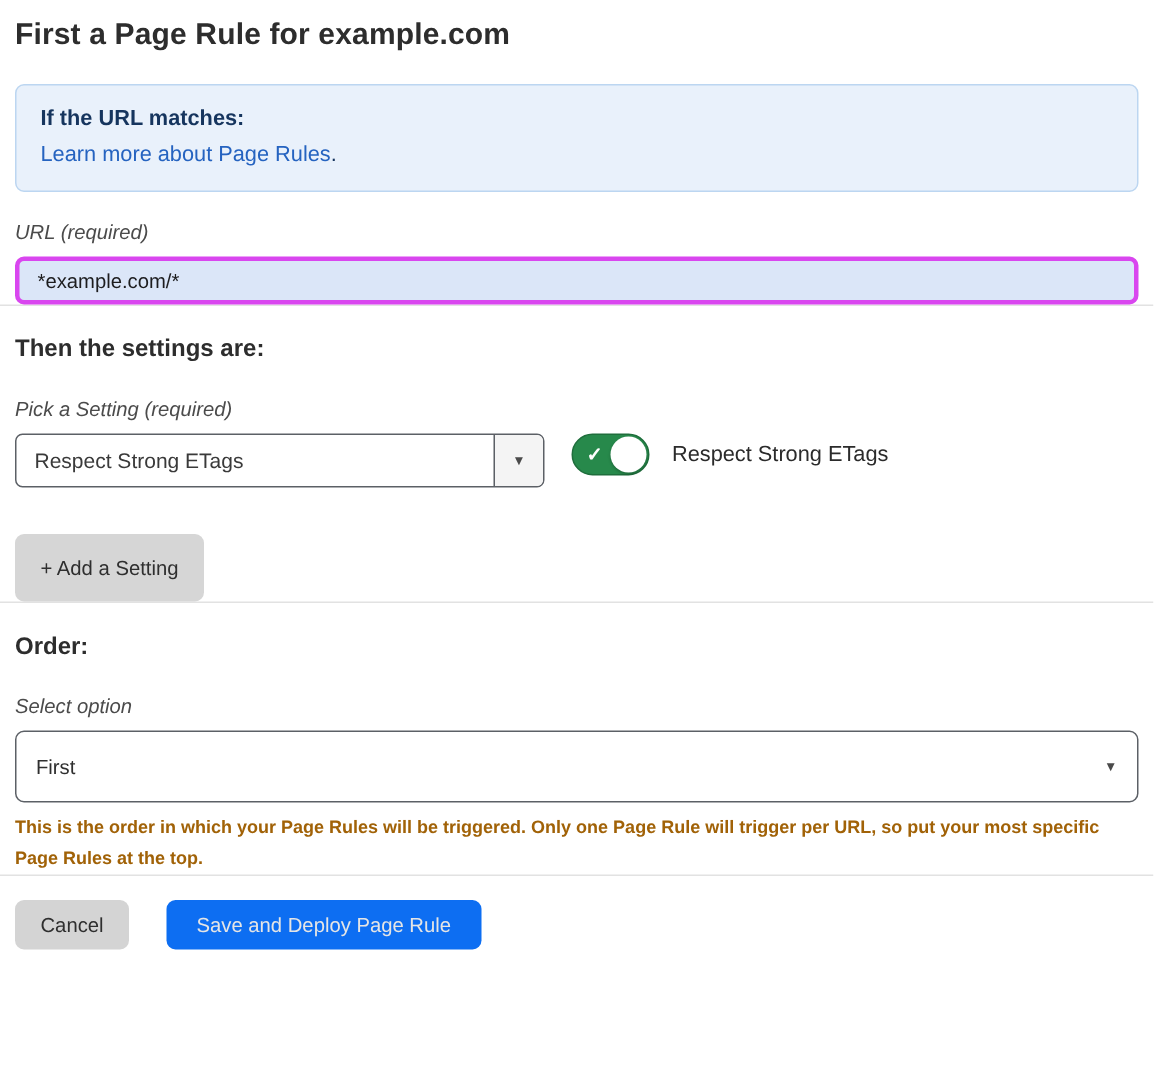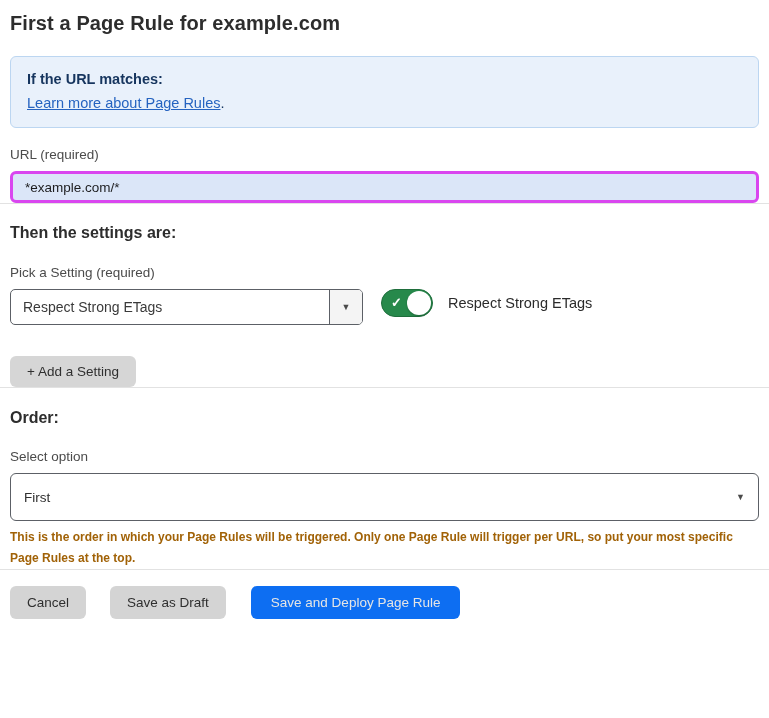--- a/index.html
+++ b/index.html
@@ -23,27 +23,26 @@
     border: 1px solid var(--info-border, #bcd6f1);
     border-radius: 6px;
     padding: 10px 16px 12px 16px;
     color: var(--info-text, #16355e);
     font-size: 14.5px; line-height: 24px;
     margin-bottom: 19px;
   }
   .info-box .info-heading { font-weight: 700; }
   .info-box a {
     color: var(--link-blue, #2563c0);
-    text-decoration: underline;
     cursor: pointer;
   }
 
   .field-label {
     font-size: 13.5px; color: #4b4b4b;
-    margin: 0 0 9px 0; display: block;
+    margin: 0 0 9px 0; display: block; font-style: italic;
   }
 
   .url-input {
     width: 100%; height: 32px;
     background: var(--input-bg, #dbe6f8);
     border: 3px solid #d946ef;
     border-radius: 6px;
     padding: 0 12px;
     font-family: "Liberation Sans", sans-serif;
     font-size: 13.5px; color: #1d1d1f;
@@ -101,21 +100,21 @@
   .toggle .knob {
     position: absolute; right: 1px; top: 1px;
     width: 24px; height: 24px;
     background: #ffffff; border-radius: 50%;
     box-shadow: 0 1px 2px rgba(0,0,0,0.25);
   }
   .toggle-label { margin-left: 15px; font-size: 14.5px; color: #2b2b2b; }
 
   .add-setting-btn {
     margin-top: 31px;
-    height: 31px; padding: 0 17px;
+    height: 45px; padding: 0 17px;
     background: #d6d6d6; color: #2f2f2f;
     border: none; border-radius: 6px;
     font-family: "Liberation Sans", sans-serif;
     font-size: 13.5px; cursor: pointer;
   }
 
   
   .select-box {
     width: 100%; height: 48px;
     background: #ffffff;
@@ -198,17 +197,16 @@
     <span class="select-value">First</span>
     <span class="caret-icon">▼</span>
   </div>
 
   <p class="help-text">This is the order in which your Page Rules will be triggered. Only one Page Rule will trigger per URL, so put your most specific Page Rules at the top.</p>
 
   <hr class="divider hr-3">
 
   <div class="footer">
     <button class="btn btn-gray">Cancel</button>
-    <button class="btn btn-gray">Save as Draft</button>
     <button class="btn btn-primary">Save and Deploy Page Rule</button>
   </div>
 
 </div>
 
 </body></html>

